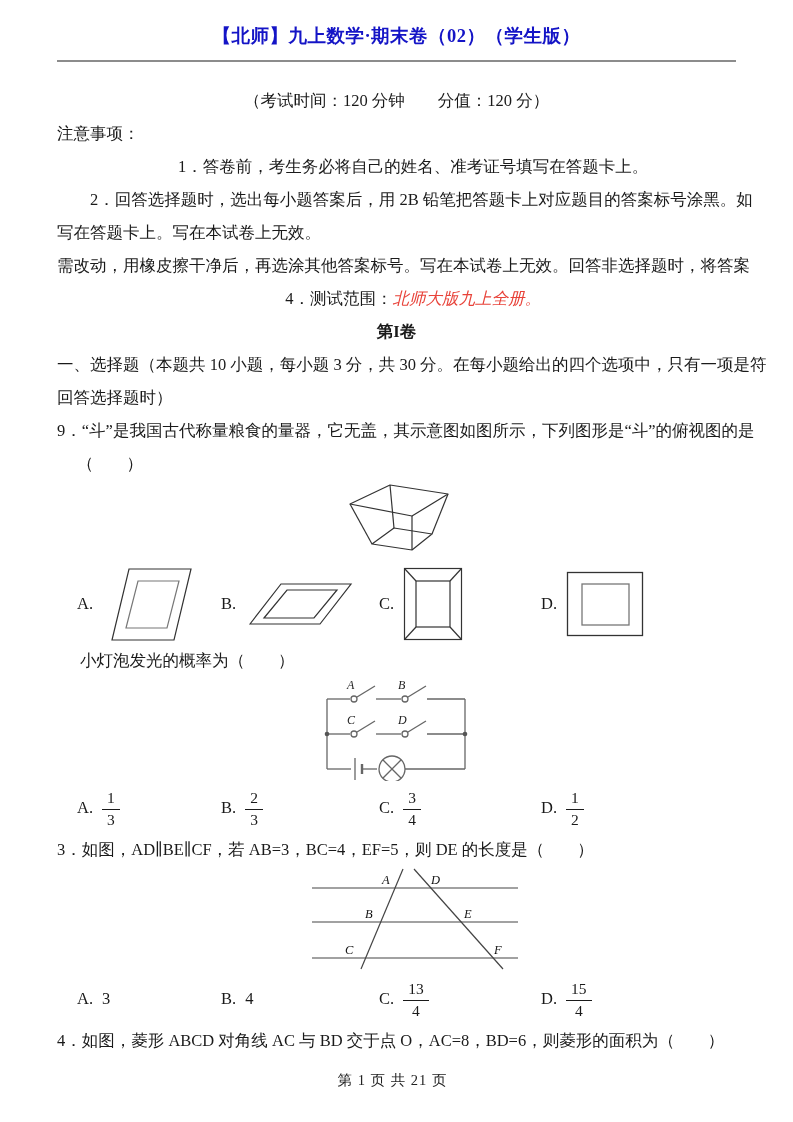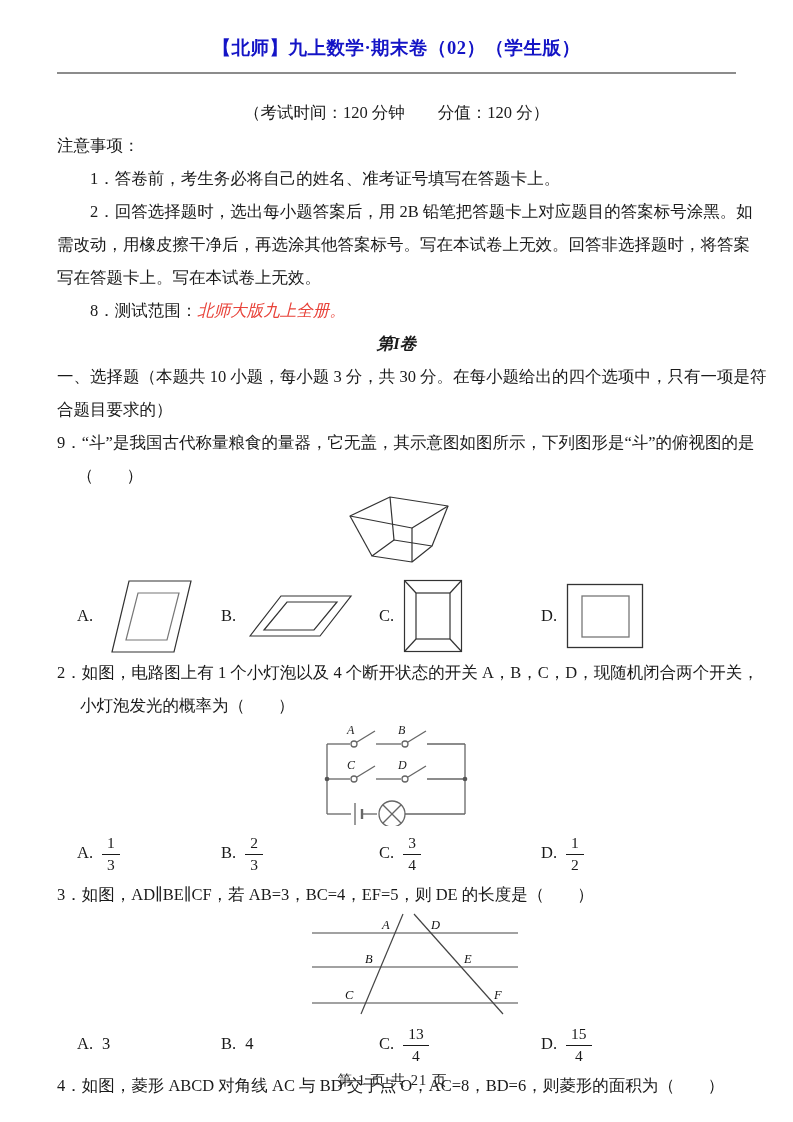--- a/index.html
+++ b/index.html
@@ -14,31 +14,31 @@
     font-size:16.5px;
     color:#1a1a1a;
     overflow:hidden;
   }
   .title{
     text-align:center;
     font-size:18.5px;
     font-weight:bold;
     color:#1414c6;
     line-height:28px;
-    margin-top:20px;
+    margin-top:8px;
     letter-spacing:.5px;
   }
   .divider{border:none;border-top:2px solid #8c8c8c;margin:10px 0 0 0;}
   .exam-info{text-align:center;line-height:33px;margin-top:22px;}
   .line{line-height:33px;white-space:nowrap;}
-  .indent2{padding-left:33px;}
+  .indent2{padding-left:33px;text-align:center;}
   .hang1{padding-left:20px;}
   .hang2{padding-left:23px;}
   .red{color:#e8433a;font-style:italic;}
-  .center-line{text-align:center;font-style:italic;}
+  .center-line{text-align:center;}
   .bold{font-weight:bold;}
   .fig-wrap{text-align:center;}
   .options-row{
     display:grid;
     grid-template-columns:144px 158px 162px 1fr;
     padding-left:20px;
     align-items:center;
   }
   .option{display:flex;align-items:center;gap:9px;}
   .opt-label{white-space:nowrap;}
@@ -63,27 +63,27 @@
 
 <div class="page">
 
   <div class="title">【北师】九上数学·期末卷（02）（学生版）</div>
   <hr class="divider">
   <div class="exam-info">（考试时间：120 分钟　　分值：120 分）</div>
 
   <div class="line">注意事项：</div>
   <div class="line indent2">1．答卷前，考生务必将自己的姓名、准考证号填写在答题卡上。</div>
   <div class="line indent2">2．回答选择题时，选出每小题答案后，用 2B 铅笔把答题卡上对应题目的答案标号涂黑。如</div>
+  <div class="line">写在答题卡上。写在本试卷上无效。</div>
   <div class="line">需改动，用橡皮擦干净后，再选涂其他答案标号。写在本试卷上无效。回答非选择题时，将答案</div>
-  <div class="line">写在答题卡上。写在本试卷上无效。</div>
-  <div class="line indent2"><span>8．测试范围：</span><span class="red">北师大版九上全册。</span></div>
+  <div class="line indent2"><span>4．测试范围：</span><span class="red">北师大版九上全册。</span></div>
 
   <div class="line center-line bold">第I卷</div>
   <div class="line">一、选择题（本题共 10 小题，每小题 3 分，共 30 分。在每小题给出的四个选项中，只有一项是符</div>
-  <div class="line">合题目要求的）</div>
+  <div class="line">回答选择题时）</div>
 
   <div class="line">9．“斗”是我国古代称量粮食的量器，它无盖，其示意图如图所示，下列图形是“斗”的俯视图的是</div>
   <div class="line hang1">（　　）</div>
 
   <div class="fig-wrap">
     <svg width="122" height="80" viewBox="0 0 122 80">
       <g fill="none" stroke="#333" stroke-width="1.2" stroke-linejoin="round">
         <polygon points="14,24 54,5 112,14 76,36"></polygon>
         <polygon points="36,64 58,48 96,54 76,70"></polygon>
         <line x1="14" y1="24" x2="36" y2="64"></line>
@@ -130,21 +130,20 @@
       <span class="opt-label">D.</span>
       <svg width="78" height="66" viewBox="0 0 78 66">
         <g fill="none" stroke="#333" stroke-width="1.3">
           <rect x="1.5" y="1.5" width="75" height="63"></rect>
           <rect x="16" y="13" width="47" height="41" stroke="#777"></rect>
         </g>
       </svg>
     </div>
   </div>
 
-  <div class="line">2．如图，电路图上有 1 个小灯泡以及 4 个断开状态的开关 A，B，C，D，现随机闭合两个开关，</div>
   <div class="line hang2">小灯泡发光的概率为（　　）</div>
 
   <div class="fig-wrap">
     <svg width="172" height="104" viewBox="0 0 172 104">
       <g fill="none" stroke="#666" stroke-width="1.3">
         <line x1="16" y1="22" x2="16" y2="92"></line>
         <line x1="154" y1="22" x2="154" y2="92"></line>
 
         <line x1="16" y1="22" x2="39" y2="22"></line>
         <circle cx="43" cy="22" r="3"></circle>

